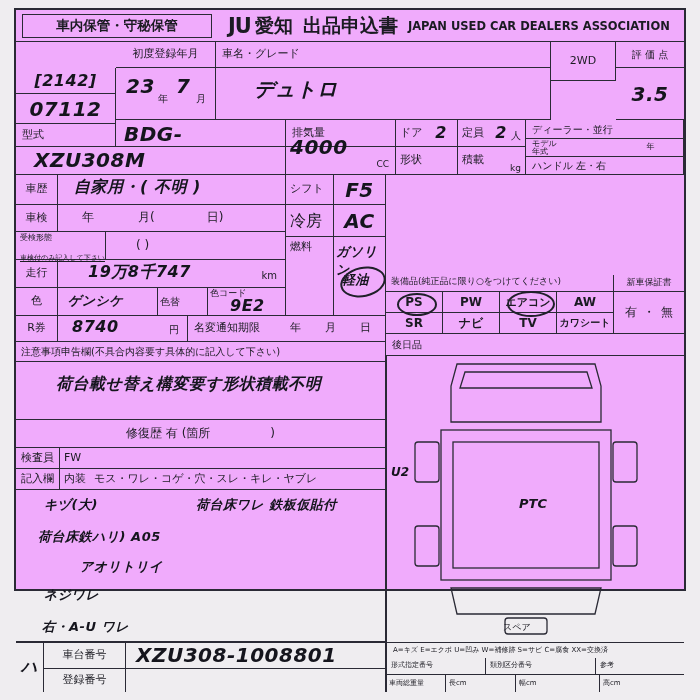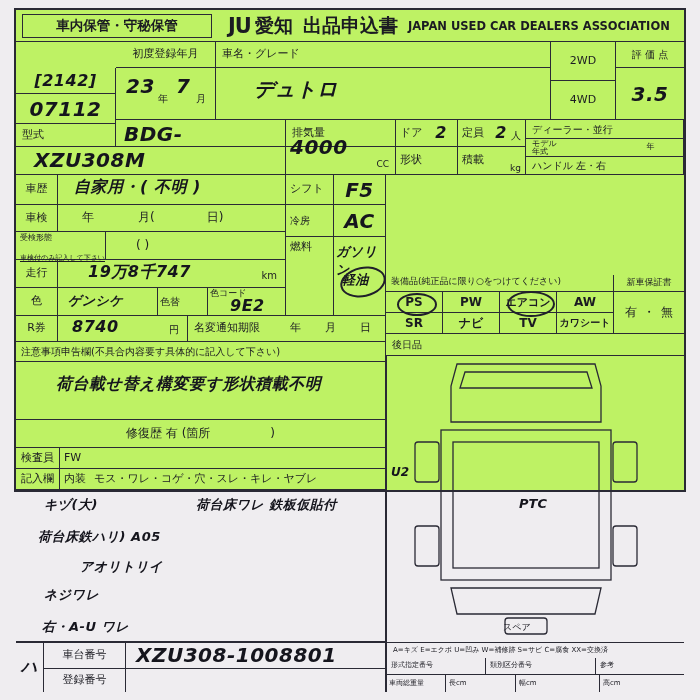--- a/index.html
+++ b/index.html
@@ -5,24 +5,24 @@
   html,body{margin:0;padding:0;}
   body{
     width:700px;height:700px;
     background:#efedf0;
     font-family:"DejaVu Sans", sans-serif;
     color:#1b1b22;
     position:relative;
     overflow:hidden;
   }
   .sheet{
-    position:absolute;left:14px;top:8px;width:672px;height:484px;
+    position:absolute;left:14px;top:8px;width:672px;height:583px;
     border:2px solid #2a2a35;
     box-sizing:border-box;
-    background:#bef264;
+    background:#f0abfc;
   }
   .abs{position:absolute;box-sizing:border-box;}
   .bd{border:1px solid #2a2a35;}
   .bt{border-top:1px solid #2a2a35;}
   .bb{border-bottom:1px solid #2a2a35;}
   .bl{border-left:1px solid #2a2a35;}
   .br{border-right:1px solid #2a2a35;}
   .lbl{font-size:9.5px;line-height:1.1;}
   .lbl8{font-size:8px;line-height:1.1;}
   .lbl7{font-size:7px;line-height:1.05;}
@@ -74,23 +74,20 @@
   <div class="abs br bb" style="left:200px;top:32px;width:335px;height:26px;">
     <div class="lbl lft" style="height:100%;padding-left:6px;font-size:11px;">車名・グレード</div>
   </div>
   <div class="abs br bb" style="left:200px;top:58px;width:335px;height:52px;">
     <div style="position:absolute;left:38px;top:8px;" class="hand hand-lg">デュトロ</div>
   </div>
 
   <div class="abs br bb" style="left:535px;top:32px;width:65px;height:39px;">
     <div class="lbl ctr" style="height:100%;font-size:11px;">2WD</div>
   </div>
-  <div class="abs br bb" style="left:535px;top:71px;width:65px;height:39px;">
-    <div class="lbl ctr" style="height:100%;font-size:11px;">4WD</div>
-  </div>
 
   <div class="abs bb" style="left:600px;top:32px;width:68px;height:26px;">
     <div class="lbl ctr" style="height:100%;font-size:10px;">評 価 点</div>
   </div>
   <div class="abs bb" style="left:600px;top:58px;width:68px;height:52px;">
     <div class="ctr hand hand-lg" style="height:100%;">3.5</div>
   </div>
 
   <div class="abs br bb" style="left:0;top:114px;width:100px;height:23px;">
     <div class="lbl lft" style="height:100%;padding-left:6px;font-size:11px;">型式</div>
@@ -207,21 +204,21 @@
     </div>
   </div>
 
   <div class="abs br bb" style="left:270px;top:165px;width:48px;height:30px;">
     <div class="lbl lft" style="height:100%;padding-left:4px;font-size:11px;">シフト</div>
   </div>
   <div class="abs br bb" style="left:318px;top:165px;width:52px;height:30px;">
     <div class="ctr hand hand-lg" style="height:100%;">F5</div>
   </div>
   <div class="abs br bb" style="left:270px;top:195px;width:48px;height:32px;">
-    <div class="lbl lft" style="height:100%;padding-left:4px;font-size:10px;">冷房</div>
+    <div class="lbl lft" style="height:100%;padding-left:4px;font-size:16px;">冷房</div>
   </div>
   <div class="abs br bb" style="left:318px;top:195px;width:52px;height:32px;">
     <div class="ctr hand hand-lg" style="height:100%;">AC</div>
   </div>
   <div class="abs br bb" style="left:270px;top:227px;width:48px;height:79px;">
     <div class="lbl" style="padding:4px 0 0 4px;font-size:11px;">燃料</div>
   </div>
   <div class="abs br bb" style="left:318px;top:227px;width:52px;height:79px;">
     <div style="position:absolute;left:2px;top:6px;" class="hand hand-sm">ガソリン</div>
     <div style="position:absolute;left:8px;top:34px;" class="hand hand-sm">軽油</div>

